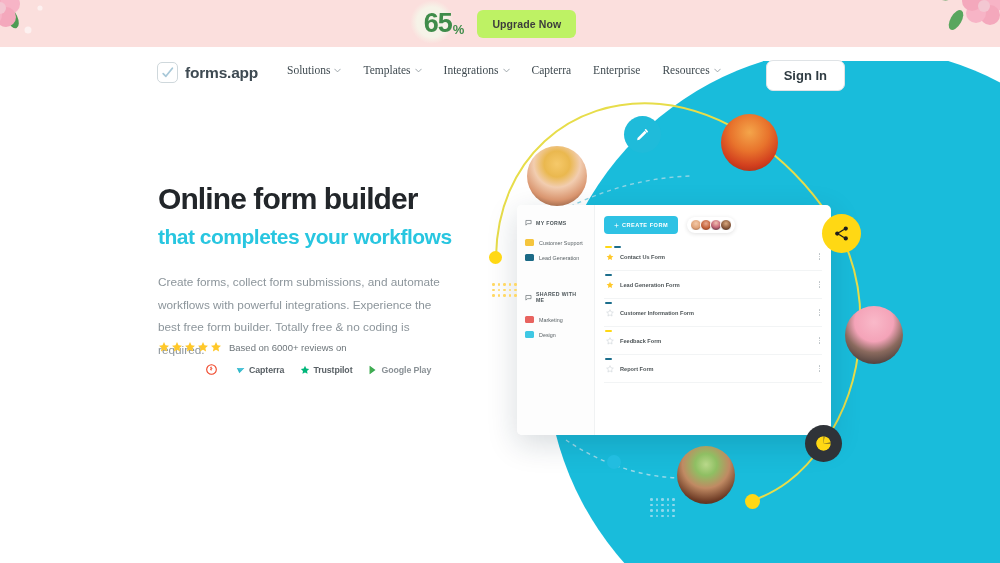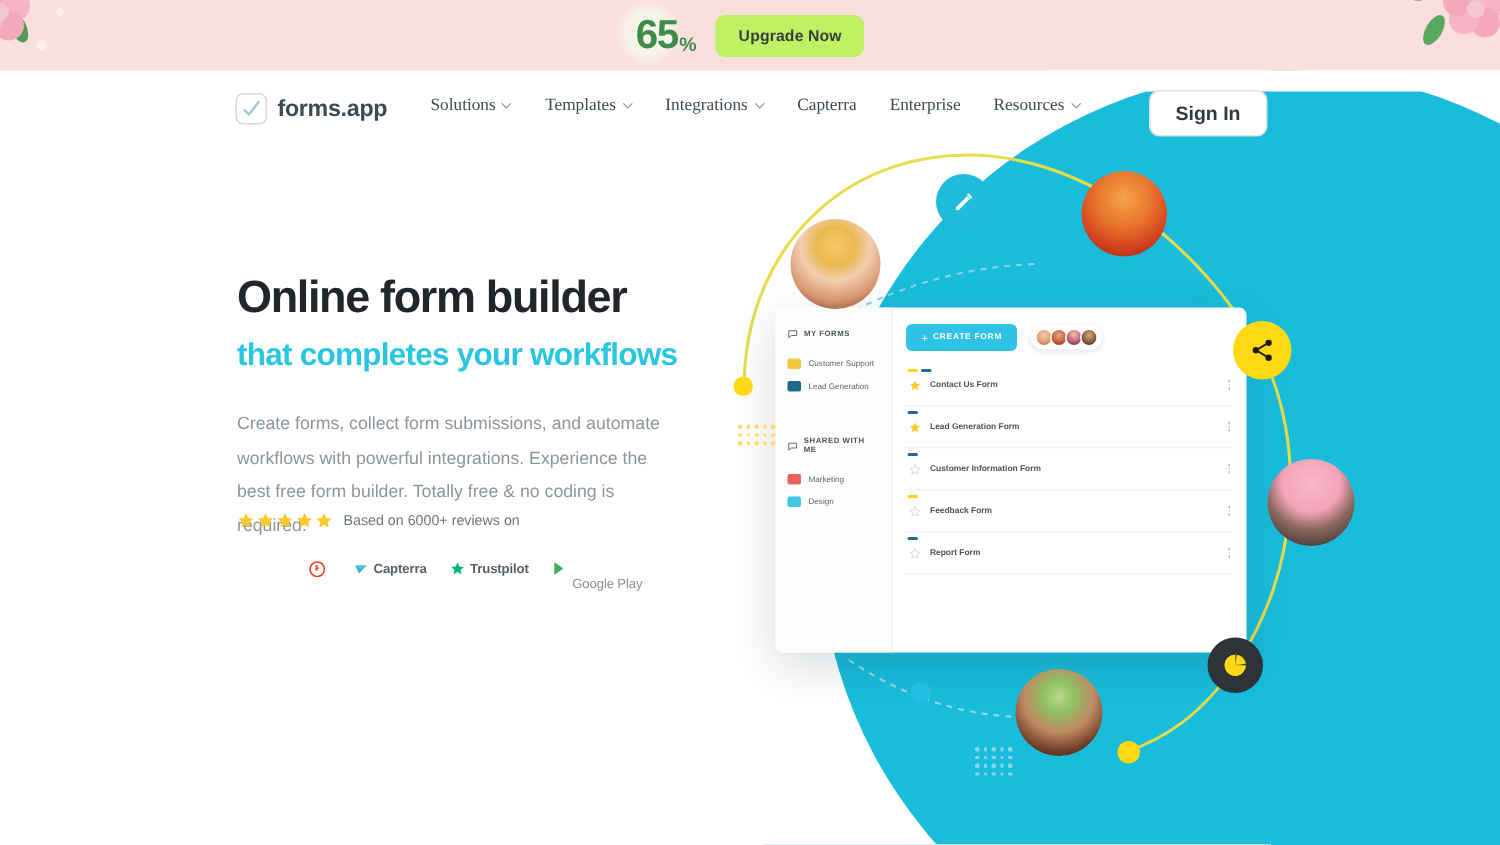--- a/index.html
+++ b/index.html
@@ -108,21 +108,21 @@
     color: #8c959b; max-width: 290px;
   }
   .reviews { position: absolute; left: 158px; top: 341px; z-index: 15; }
   .stars-row { display: flex; align-items: center; gap: 7px; }
   .stars { display: flex; gap: 1px; }
   .star { width: 12px; height: 12px; }
   .reviews-label { font-size: 9.5px; color: #6d757a; font-weight: 500; }
   .brands { display: flex; align-items: center; gap: 16px; margin-top: 11px; padding-left: 48px; }
   .brand { display: flex; align-items: center; gap: 3px; }
   .brand-label { font-size: 8.8px; font-weight: 700; color: #5a6166; letter-spacing: -.1px; }
-  .brand-label.gray { font-weight: 400; color: #8a9196; margin-top: 20px; }
+  .brand-label.gray { font-weight: 700; color: #8a9196; }
 
   
   .mock {
     position: absolute; left: 517px; top: 205px;
     width: 314px; height: 230px;
     background: #ffffff; border-radius: 5px;
     box-shadow: 0 9px 30px rgba(20,40,60,.17);
     z-index: 12; overflow: hidden; display: flex;
   }
   .mock-side { width: 78px; background: #fdfdfd; border-right: 1px solid #f0f2f3; padding-top: 14px; }

